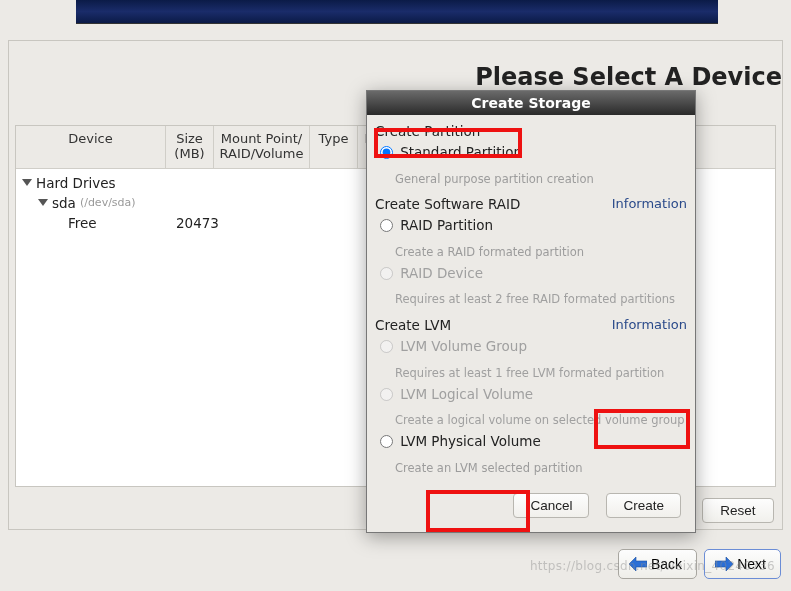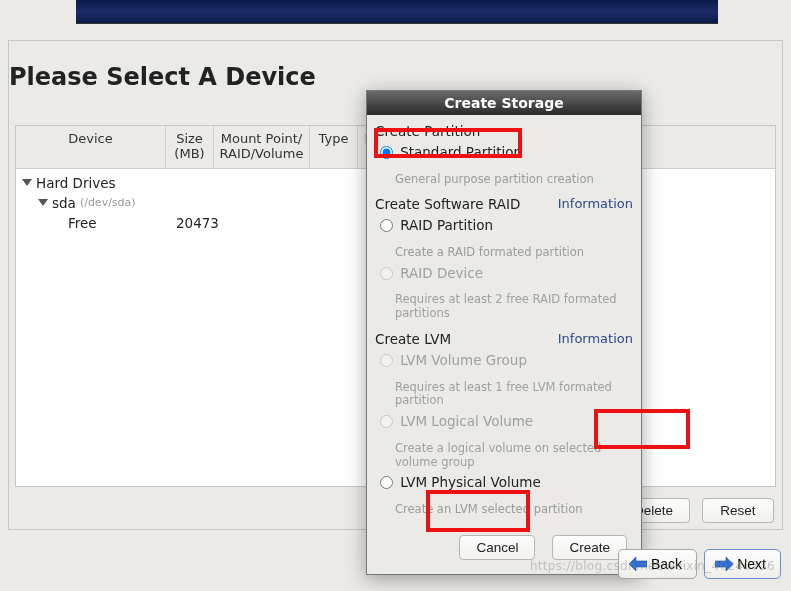--- a/index.html
+++ b/index.html
@@ -20,21 +20,21 @@
     background: linear-gradient(#0b1b47,#1a2c6a 50%,#0b1b47);
     border-bottom: 1px solid #333;
   }
   .main-panel {
     position: absolute;
     left: 8px; right: 8px; top: 40px; height: 490px;
     border: 1px solid #c8c6c0;
     background: #eceae6;
   }
   .page-title {
-    text-align: left;
+    text-align: right;
     font-size: 24px;
     font-weight: bold;
     margin: 22px 0 14px 0;
   }
   .device-table {
     position: absolute;
     left: 6px; right: 6px; top: 84px; bottom: 42px;
     border: 1px solid #c8c6c0;
     background: #fff;
   }
@@ -89,21 +89,21 @@
     border: 1px solid #b8b6b0;
     border-radius: 4px;
     color: #222;
     cursor: pointer;
   }
   .btn.disabled { color: #aaa; }
   
   .dialog {
     position: absolute;
     left: 366px; top: 90px;
-    width: 276px;
+    width: 330px;
     background: #eceae6;
     border: 1px solid #777;
     box-shadow: 0 4px 18px rgba(0,0,0,.35);
   }
   .dlg-title {
     background: linear-gradient(#6a6a6a,#2a2a2a);
     color: #fff;
     font-weight: bold;
     font-size: 14px;
     text-align: center;

